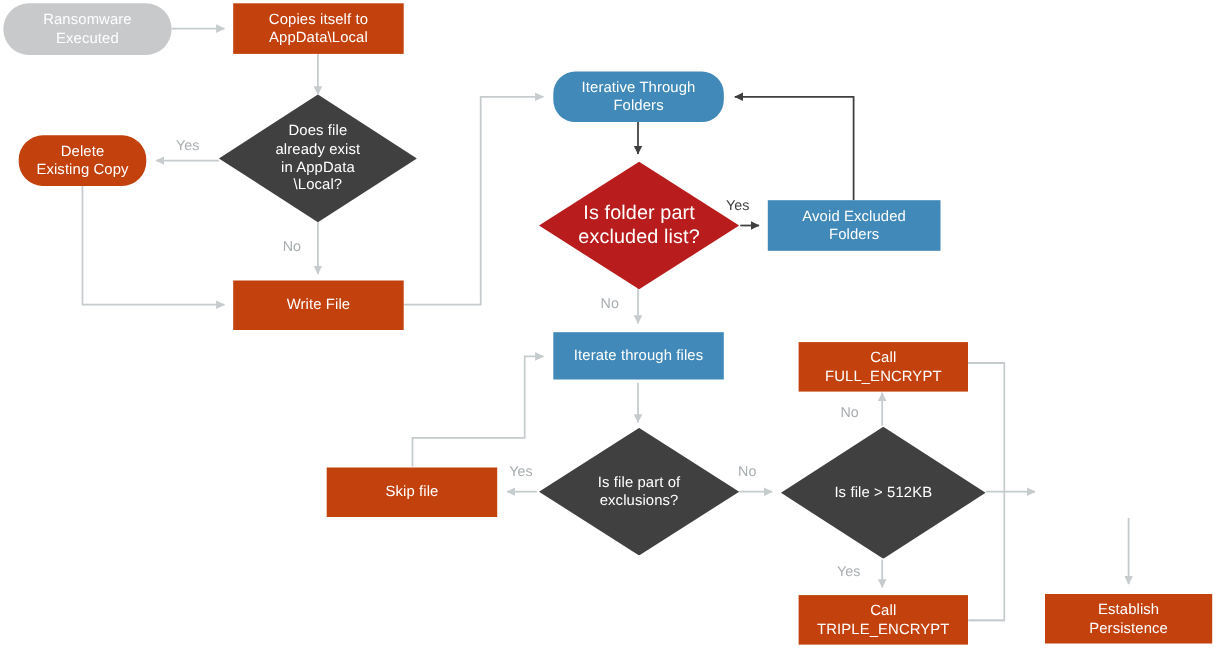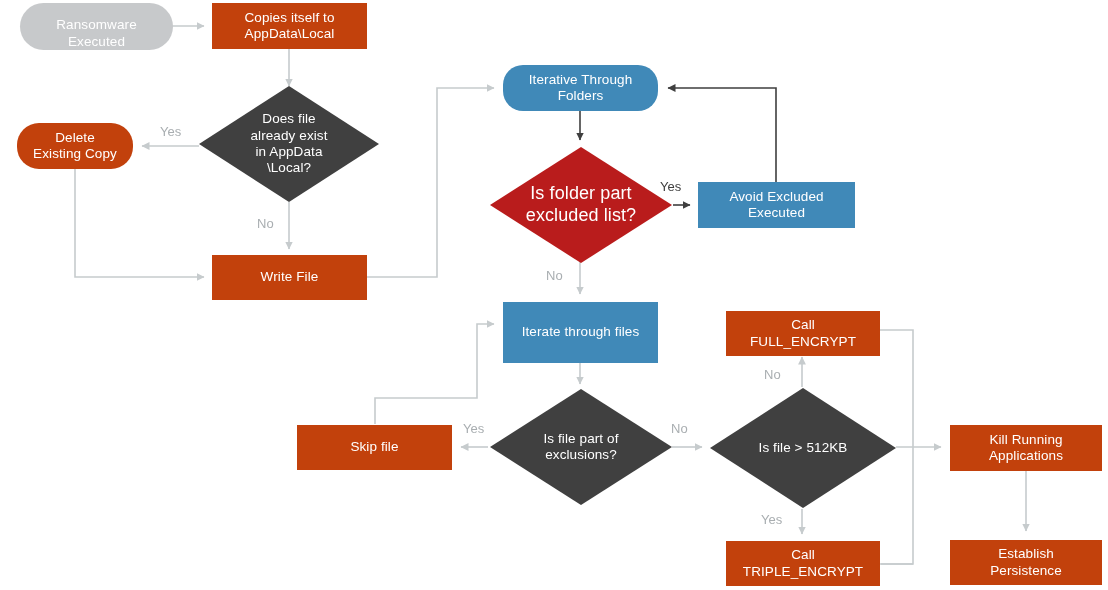--- a/index.html
+++ b/index.html
@@ -92,21 +92,21 @@
       <path d="M880,330 L913,330 L913,564 L881,564"></path>
 
       <path d="M880,564 L913,564"></path>
 
       <path d="M896,447 L941,447" marker-end="url(#ah-light)"></path>
 
       <path d="M1026,471 L1026,531" marker-end="url(#ah-light)"></path>
     </g>
   </svg>
 
-  <div class="node t-start" style="left:20px;top:3px;width:153px;height:47px;align-items:flex-end;">
+  <div class="node t-start" style="left:3px;top:3px;width:153px;height:47px;">
     <span>Ransomware
 Executed</span>
   </div>
 
   <div class="node t-light" style="left:212px;top:3px;width:155px;height:46px;">
     <span>Copies itself to
 AppData\Local</span>
   </div>
 
   <div class="node t-diamond-light diamond" style="left:199px;top:86px;width:180px;height:116px;">
@@ -130,24 +130,24 @@
 Folders</span>
   </div>
 
   <div class="node t-diamond-dark diamond" style="left:490px;top:147px;width:182px;height:116px;">
     <span>Is folder part
 excluded list?</span>
   </div>
 
   <div class="node t-blue" style="left:698px;top:182px;width:157px;height:46px;">
     <span>Avoid Excluded
-Executed</span>
-  </div>
-
-  <div class="node t-blue" style="left:503px;top:302px;width:155px;height:61px;">
+Folders</span>
+  </div>
+
+  <div class="node t-blue" style="left:503px;top:302px;width:155px;height:43px;">
     <span>Iterate through files</span>
   </div>
 
   <div class="node t-diamond-light diamond" style="left:490px;top:389px;width:182px;height:116px;">
     <span>Is file part of
 exclusions?</span>
   </div>
 
   <div class="node t-light" style="left:297px;top:425px;width:155px;height:45px;align-items:center;">
     <span>Skip file</span>
@@ -160,24 +160,20 @@
   <div class="node t-light" style="left:726px;top:311px;width:154px;height:45px;">
     <span>Call
 FULL_ENCRYPT</span>
   </div>
 
   <div class="node t-light" style="left:726px;top:541px;width:154px;height:45px;">
     <span>Call
 TRIPLE_ENCRYPT</span>
   </div>
 
-  <div class="node t-light" style="left:950px;top:425px;width:152px;height:46px;">
-    <span>Kill Running
-Applications</span>
-  </div>
 
   <div class="node t-light" style="left:950px;top:540px;width:152px;height:45px;">
     <span>Establish
 Persistence</span>
   </div>
 
   <div class="edge-label" style="left:160px;top:124px;">
     <span>Yes</span>
   </div>
 

